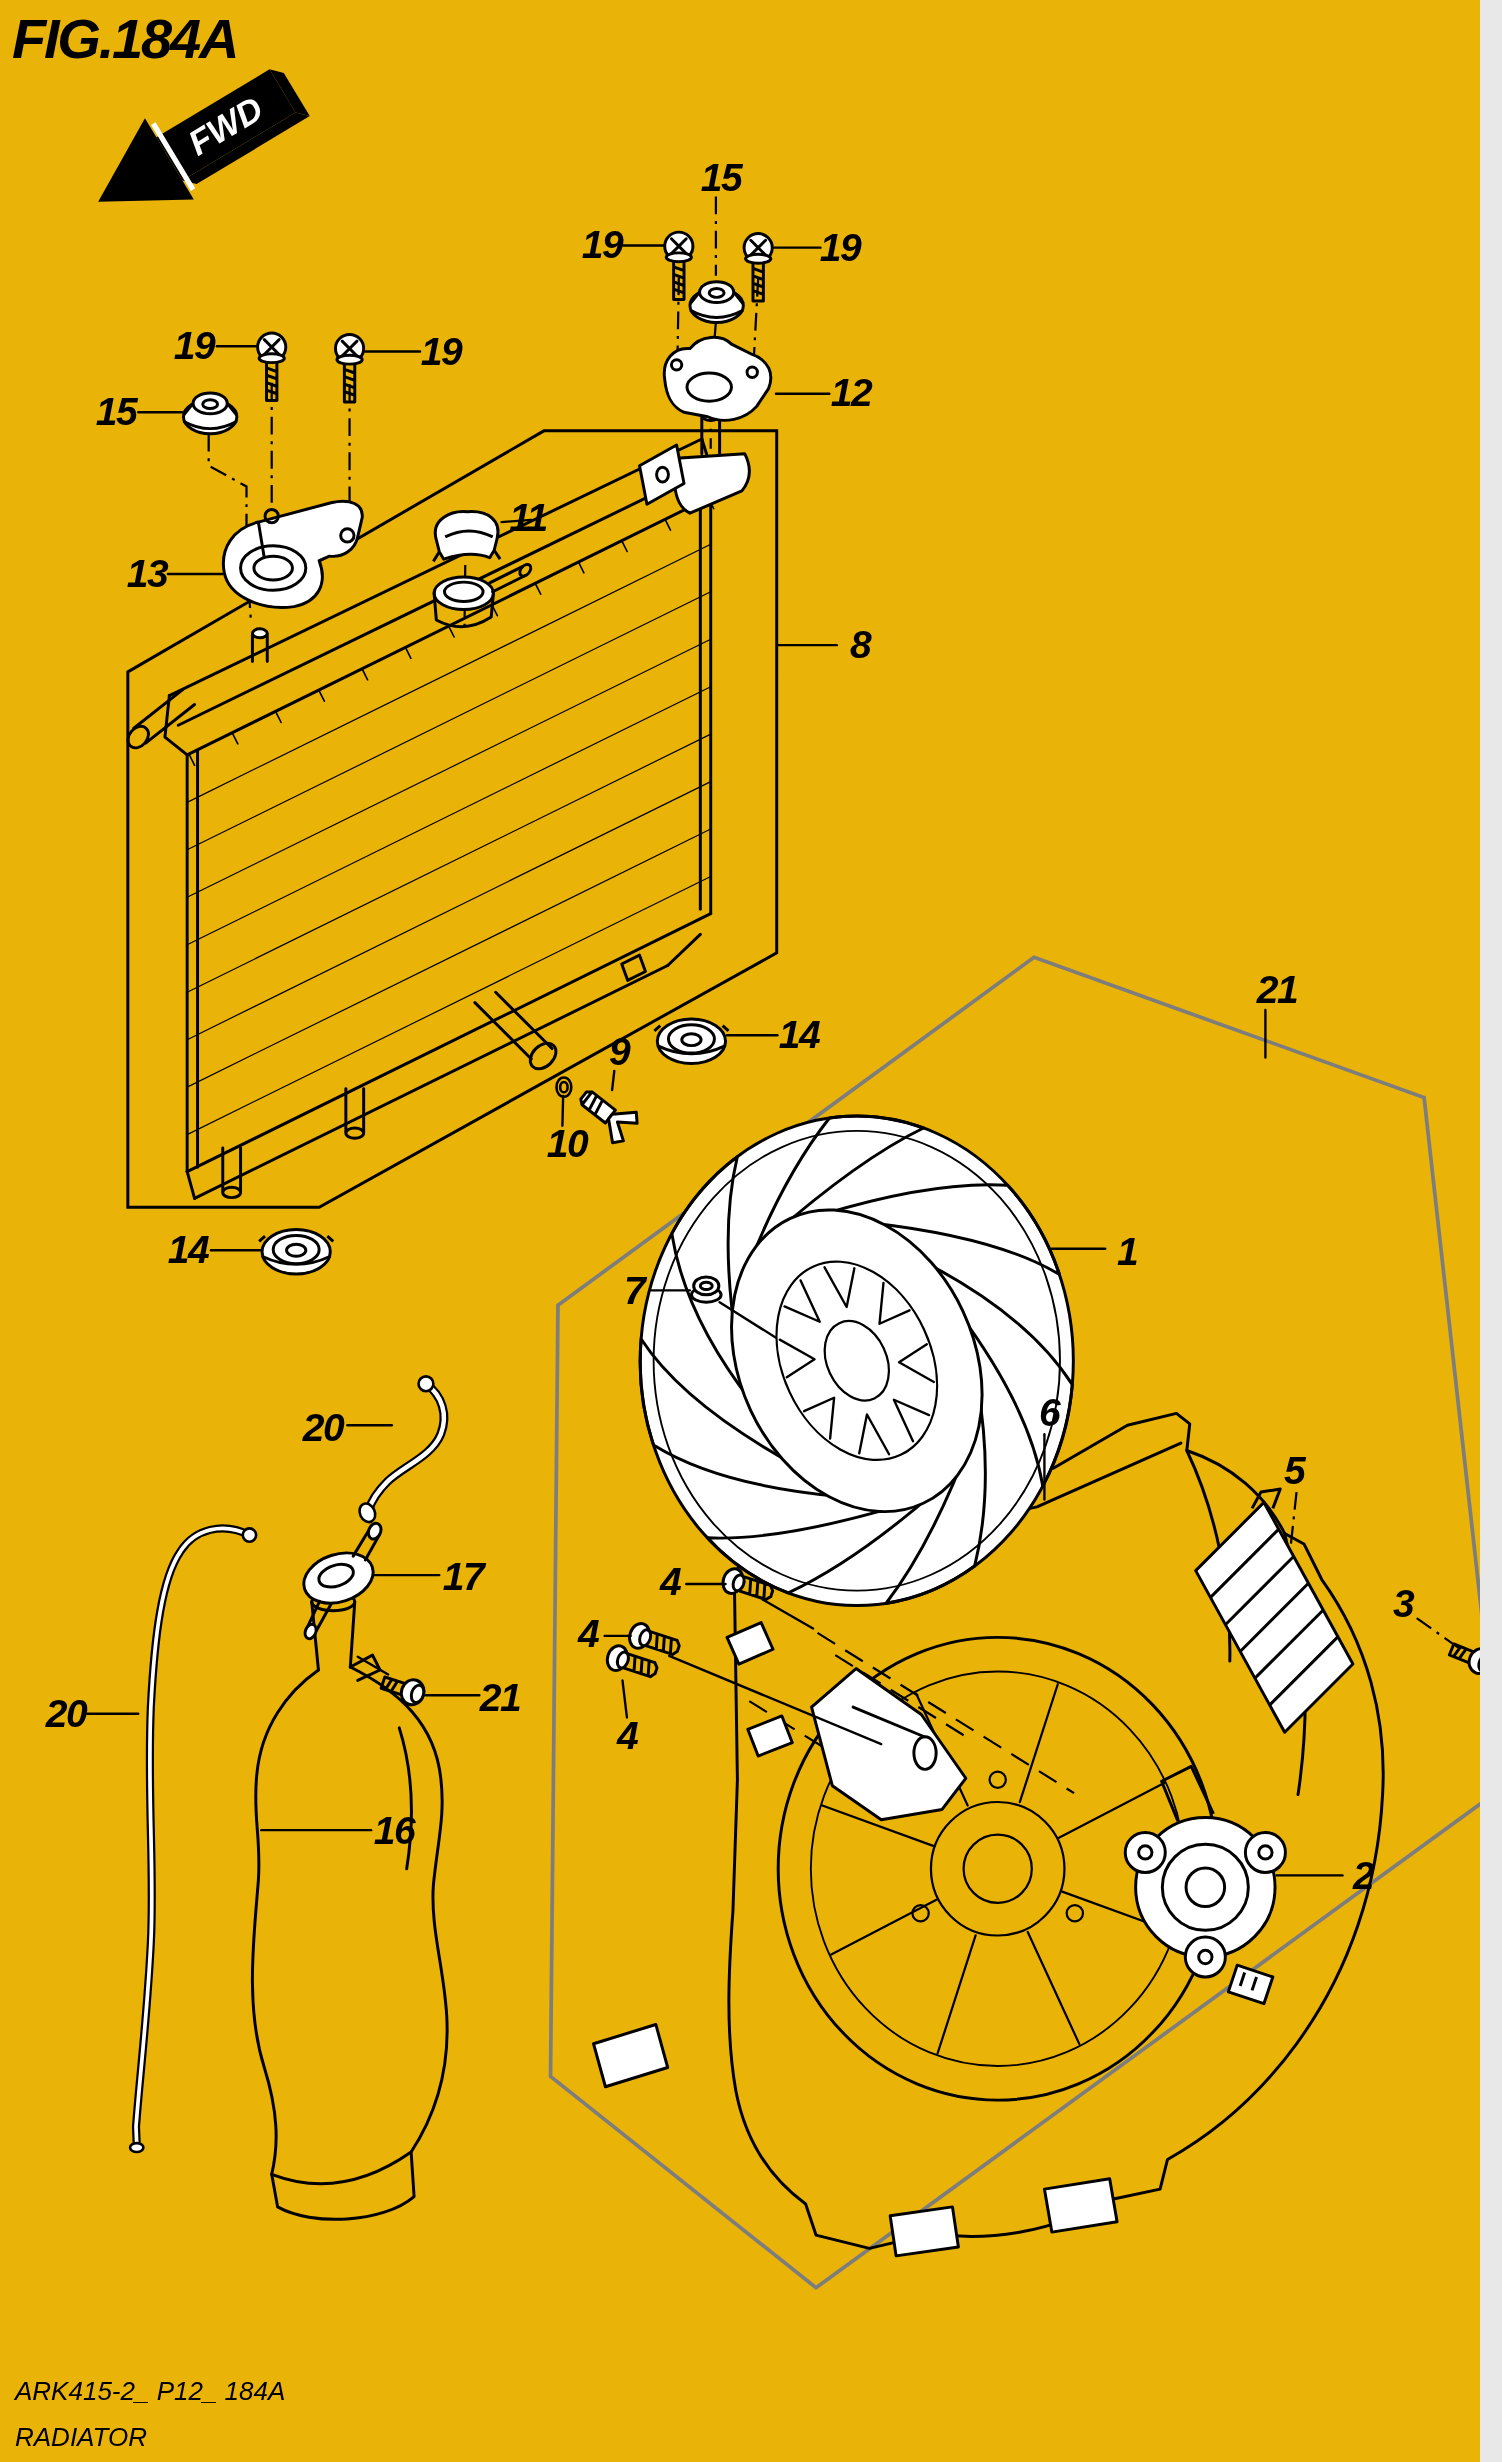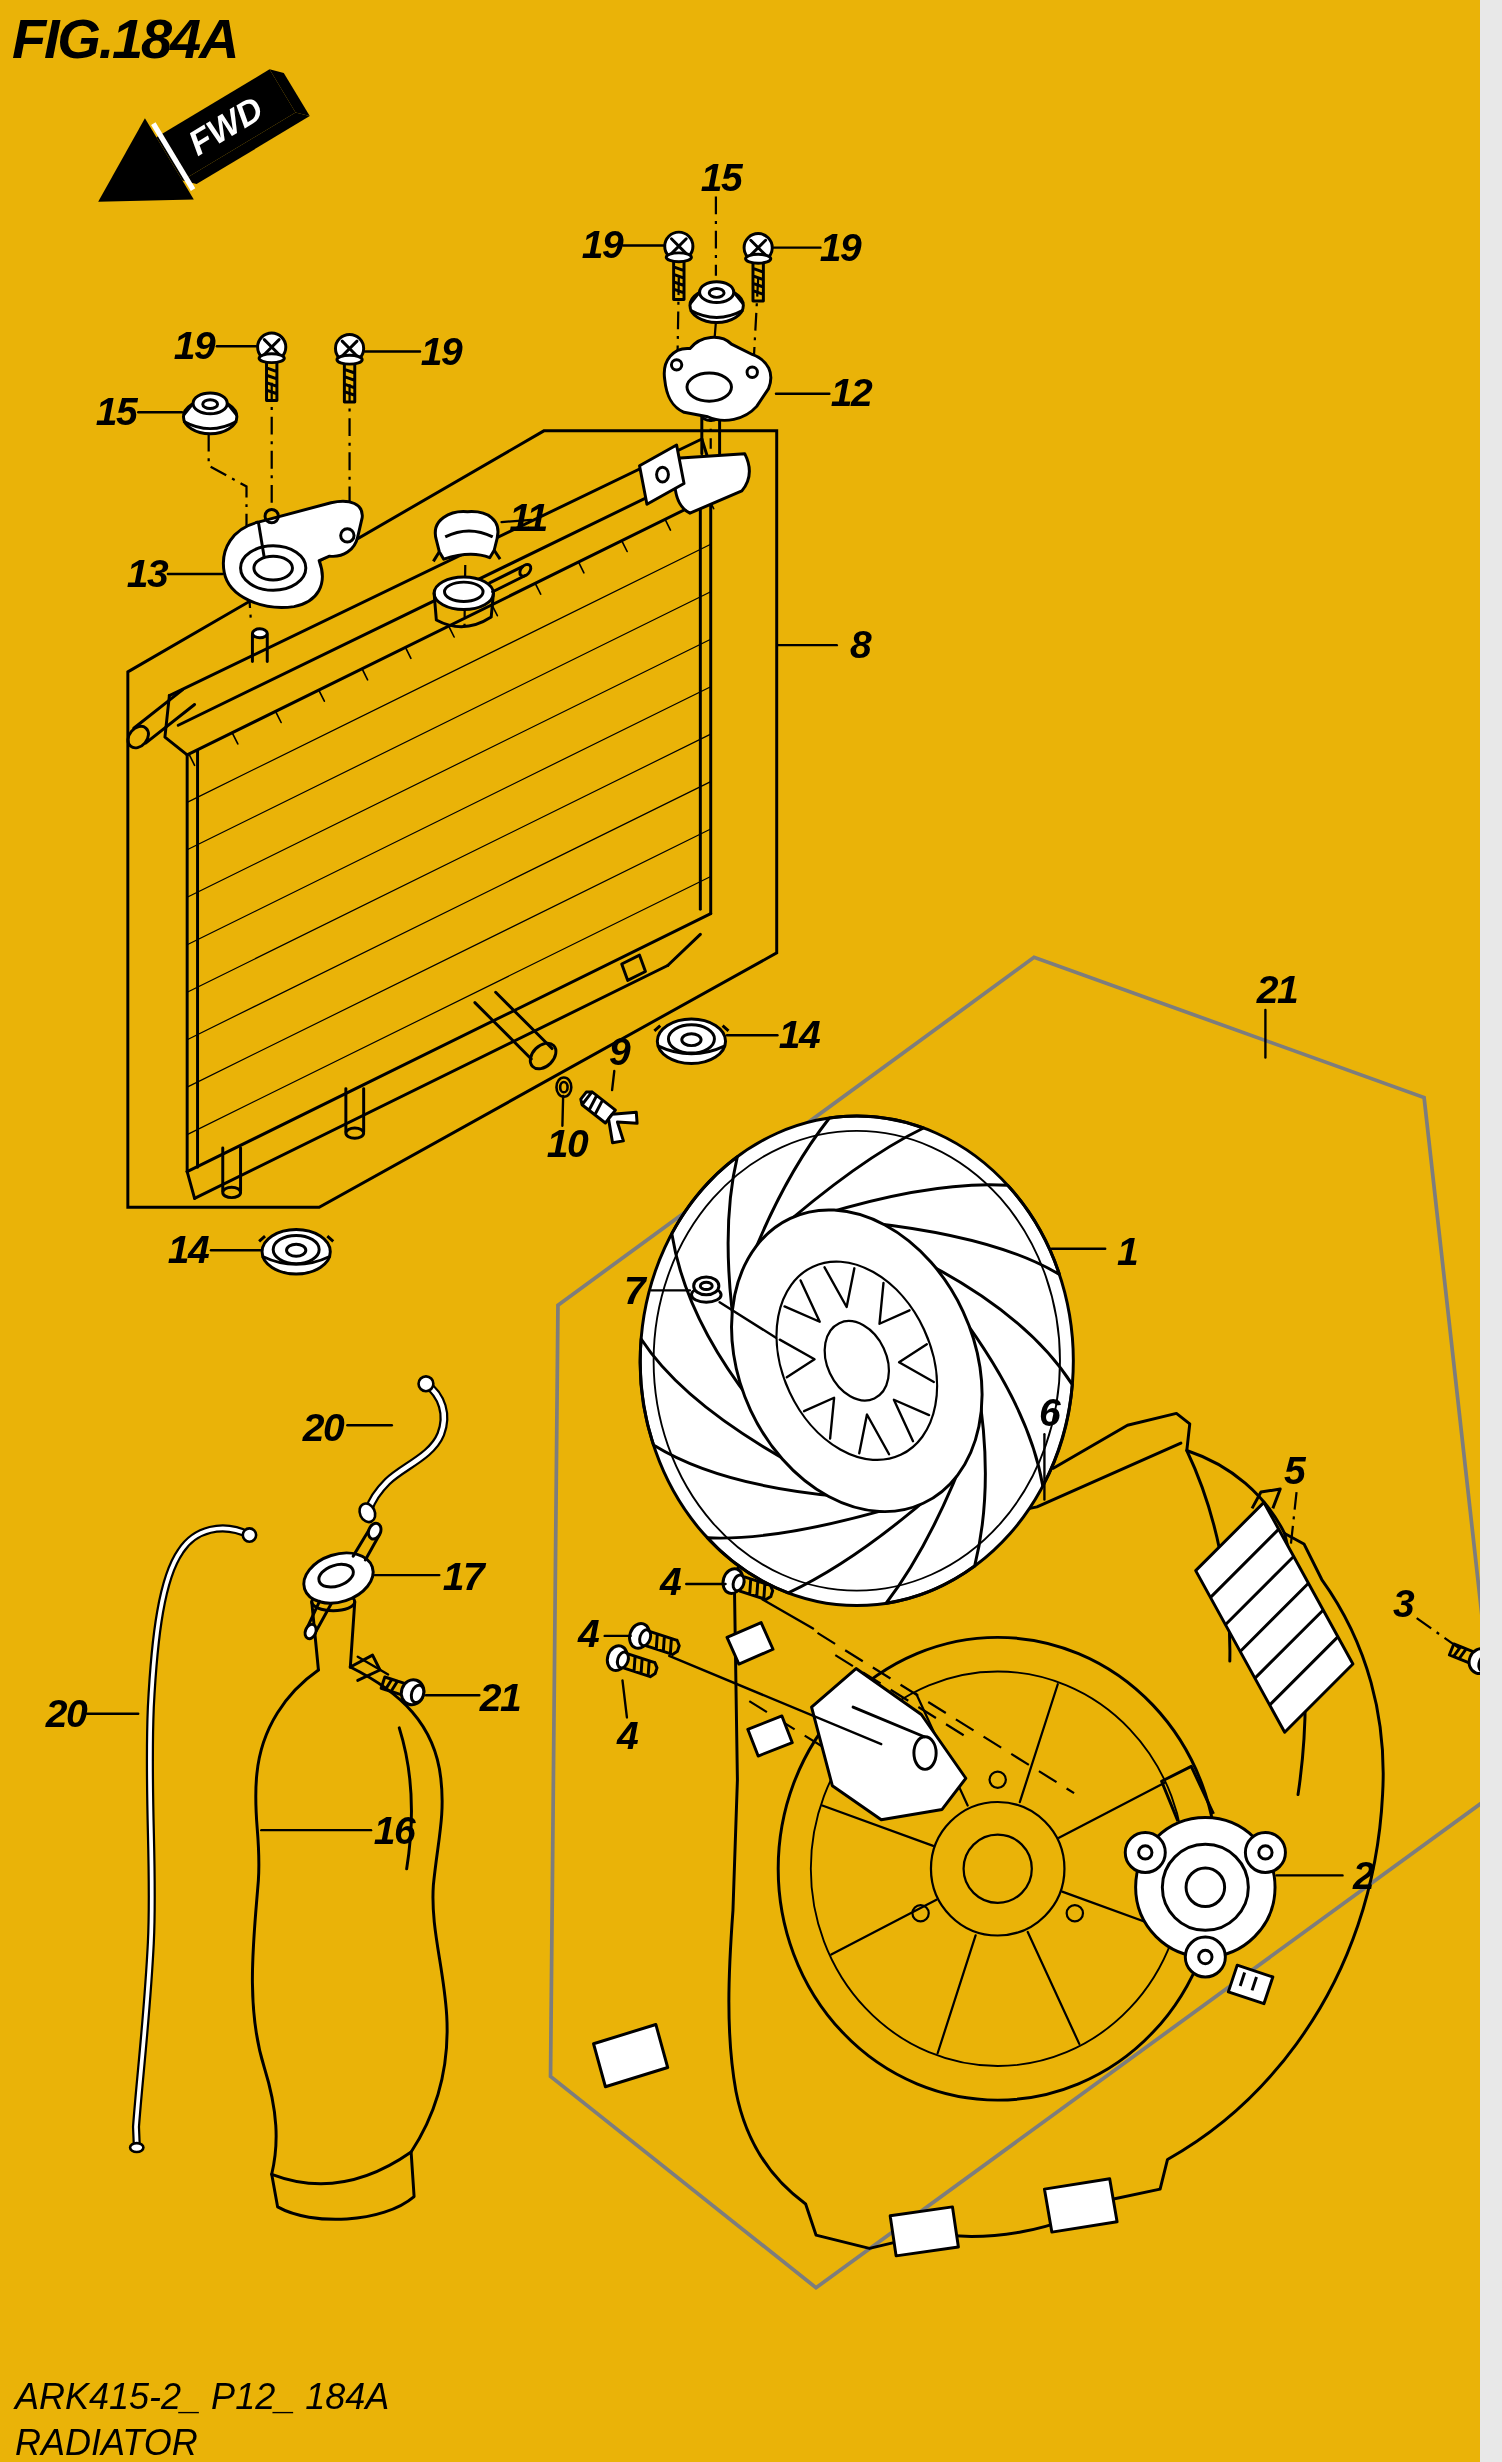--- a/index.html
+++ b/index.html
@@ -7,21 +7,21 @@
         font-family:"Liberation Sans",sans-serif;}
   #art{position:absolute;left:0;top:0;z-index:1;}
   #callout-layer{position:absolute;left:0;top:0;width:100%;height:100%;z-index:2;}
   .callout{position:absolute;transform:translate(-50%,-50%);
            font-family:"Liberation Sans",sans-serif;
            font-style:italic;font-weight:700;font-size:39px;color:#000;
            letter-spacing:-1.5px;white-space:nowrap;}
   #page-title{position:absolute;left:12px;top:6px;z-index:3;
            font-style:italic;font-weight:700;font-size:56px;letter-spacing:-2.2px;color:#000;}
   .footer-line{position:absolute;left:15px;z-index:3;font-style:italic;font-weight:400;
-           font-size:36px;color:#000;letter-spacing:0px;}
+           font-size:26px;color:#000;letter-spacing:0px;}
   #footer-code{top:2376px;}
   #footer-caption{top:2422px;}
 </style>
 </head>
 <body>
 
 <div id="page">
 
   <div id="page-title">FIG.184A</div>
 

